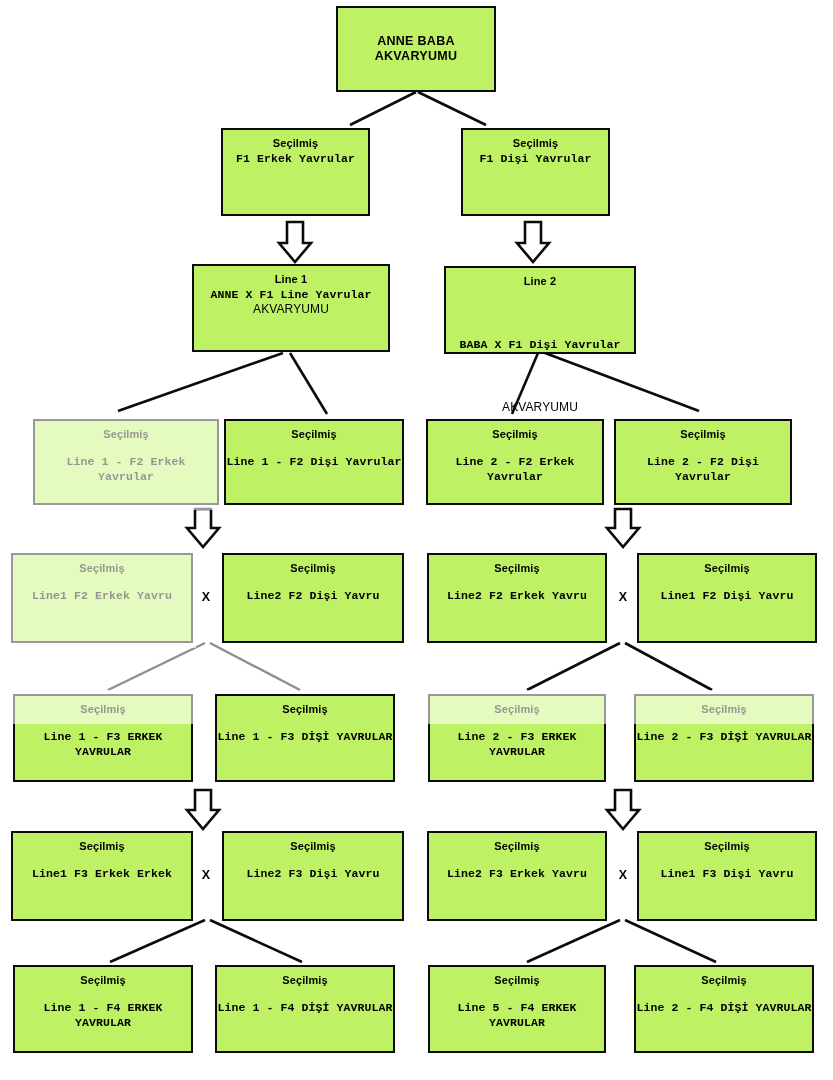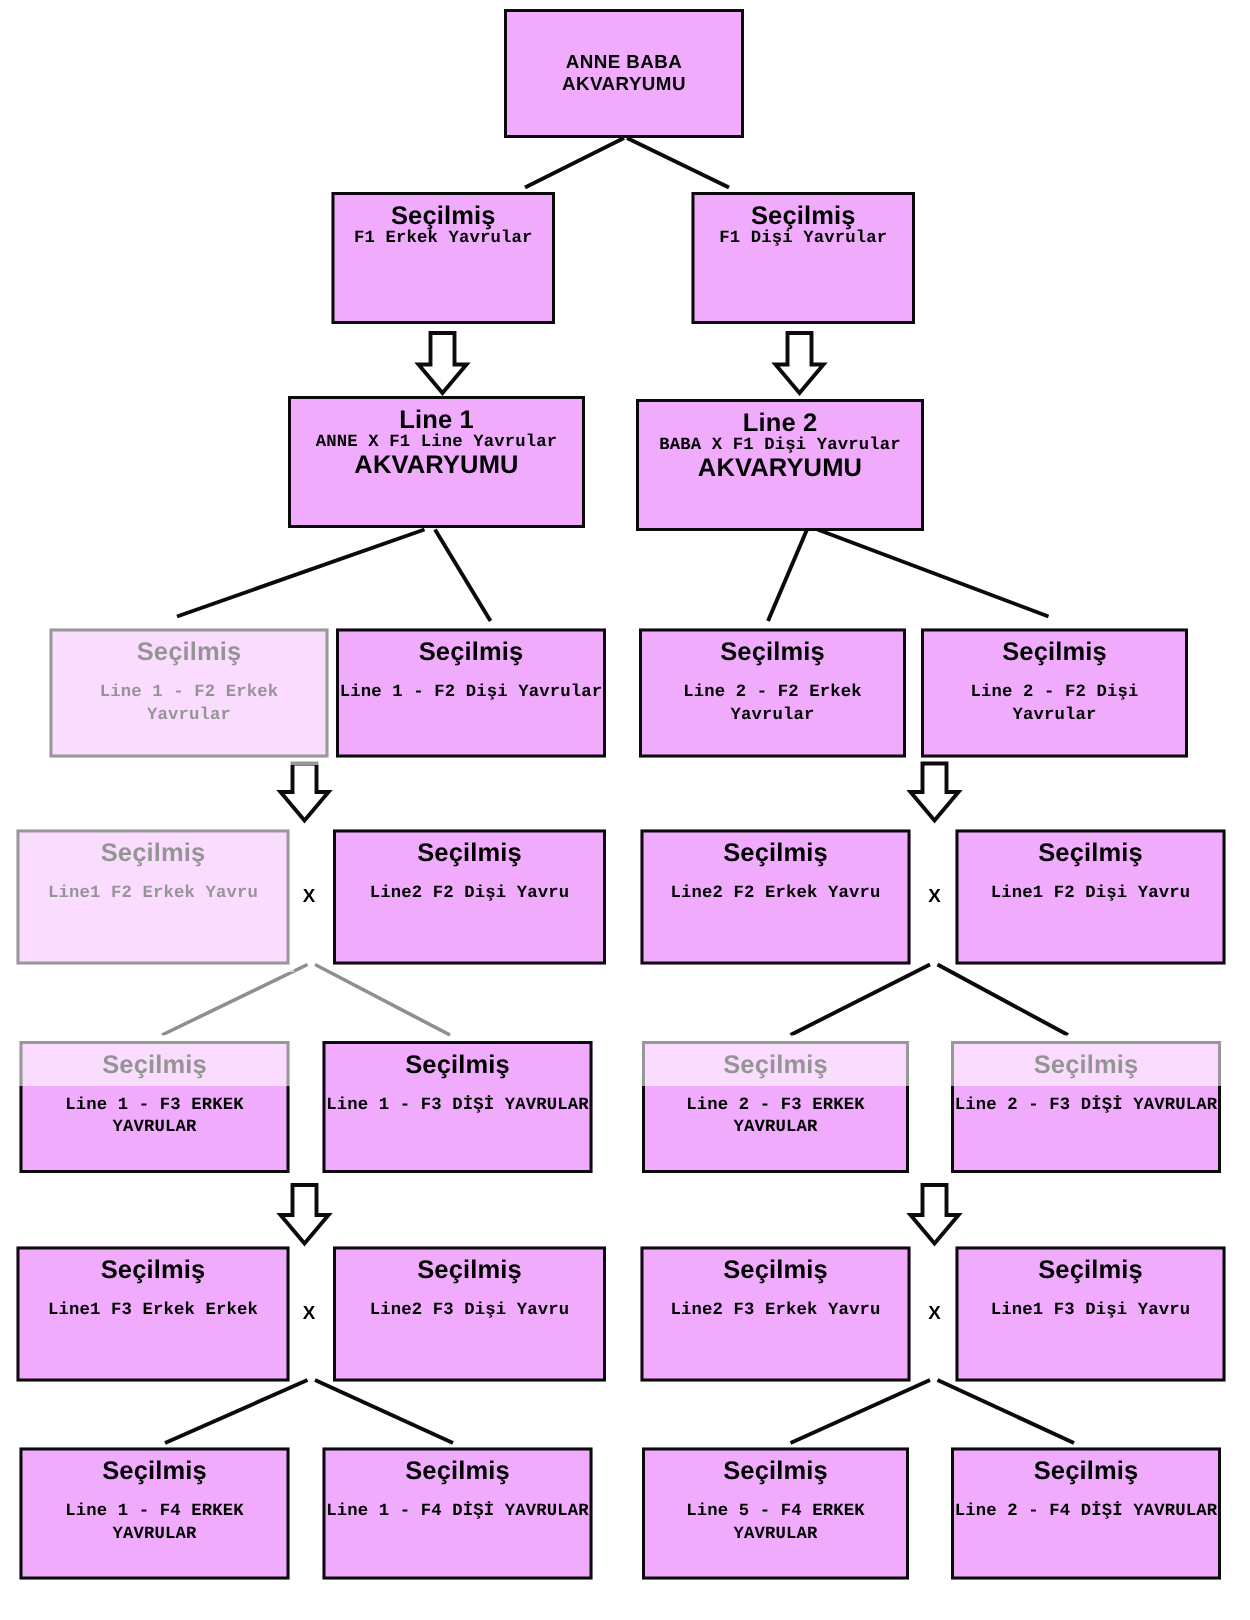--- a/index.html
+++ b/index.html
@@ -8,32 +8,32 @@
     font-family:"Liberation Sans", sans-serif;
     color:#000000;
   }
   #stage{position:absolute;left:0;top:0;width:833px;height:1080px;}
   svg.conn{position:absolute;left:0;top:0;width:833px;height:1080px;pointer-events:none;}
 
   .box{
     position:absolute;
     box-sizing:border-box;
     border:2.5px solid #0b0b0b;
-    background:#f0abfc;
+    background:#bef264;
     display:flex;
     flex-direction:column;
     align-items:center;
     justify-content:flex-start;
     text-align:center;
     padding-top:6px;
     z-index:3;
   }
-  .box .l1{font-weight:bold;font-size:17px;line-height:15px;letter-spacing:0.1px;}
+  .box .l1{font-weight:bold;font-size:11px;line-height:15px;letter-spacing:0.1px;}
   .box .l2{font-weight:bold;font-size:11.5px;line-height:15px;letter-spacing:0.1px;font-family:Liberation Mono, monospace;}
-  .box .l3{font-weight:bold;font-size:17px;line-height:15px;letter-spacing:0.1px;}
+  .box .l3{font-weight:normal;font-size:12px;line-height:15px;letter-spacing:0.1px;}
 
   .box.root{justify-content:center;padding-top:0;}
   .box.root .l1{font-size:12.5px;letter-spacing:0.3px;}
 
   .box.gap .l2{margin-top:12px;}
 
   .xmark{
     position:absolute;
     font-weight:bold;
     font-size:12.5px;
@@ -102,21 +102,21 @@
   <div class="box" style="left:461px;top:128px;width:149px;height:88px;">
     <div class="l1">Seçilmiş</div>
     <div class="l2">F1 Dişi Yavrular</div>
   </div>
 
   <div class="box" style="left:192px;top:264px;width:198px;height:88px;">
     <div class="l1">Line 1</div>
     <div class="l2">ANNE  X  F1 Line Yavrular</div>
     <div class="l3">AKVARYUMU</div>
   </div>
-  <div class="box" style="left:424px;top:266px;width:192px;height:88px;">
+  <div class="box" style="left:444px;top:266px;width:192px;height:88px;gap:48px;">
     <div class="l1">Line 2</div>
     <div class="l2">BABA  X   F1 Dişi Yavrular</div>
     <div class="l3">AKVARYUMU</div>
   </div>
 
   <div class="box gap" style="left:33px;top:419px;width:186px;height:86px;">
     <div class="l1">Seçilmiş</div>
     <div class="l2">Line 1 - F2 Erkek Yavrular</div>
   </div>
   <div class="box gap" style="left:224px;top:419px;width:180px;height:86px;">

